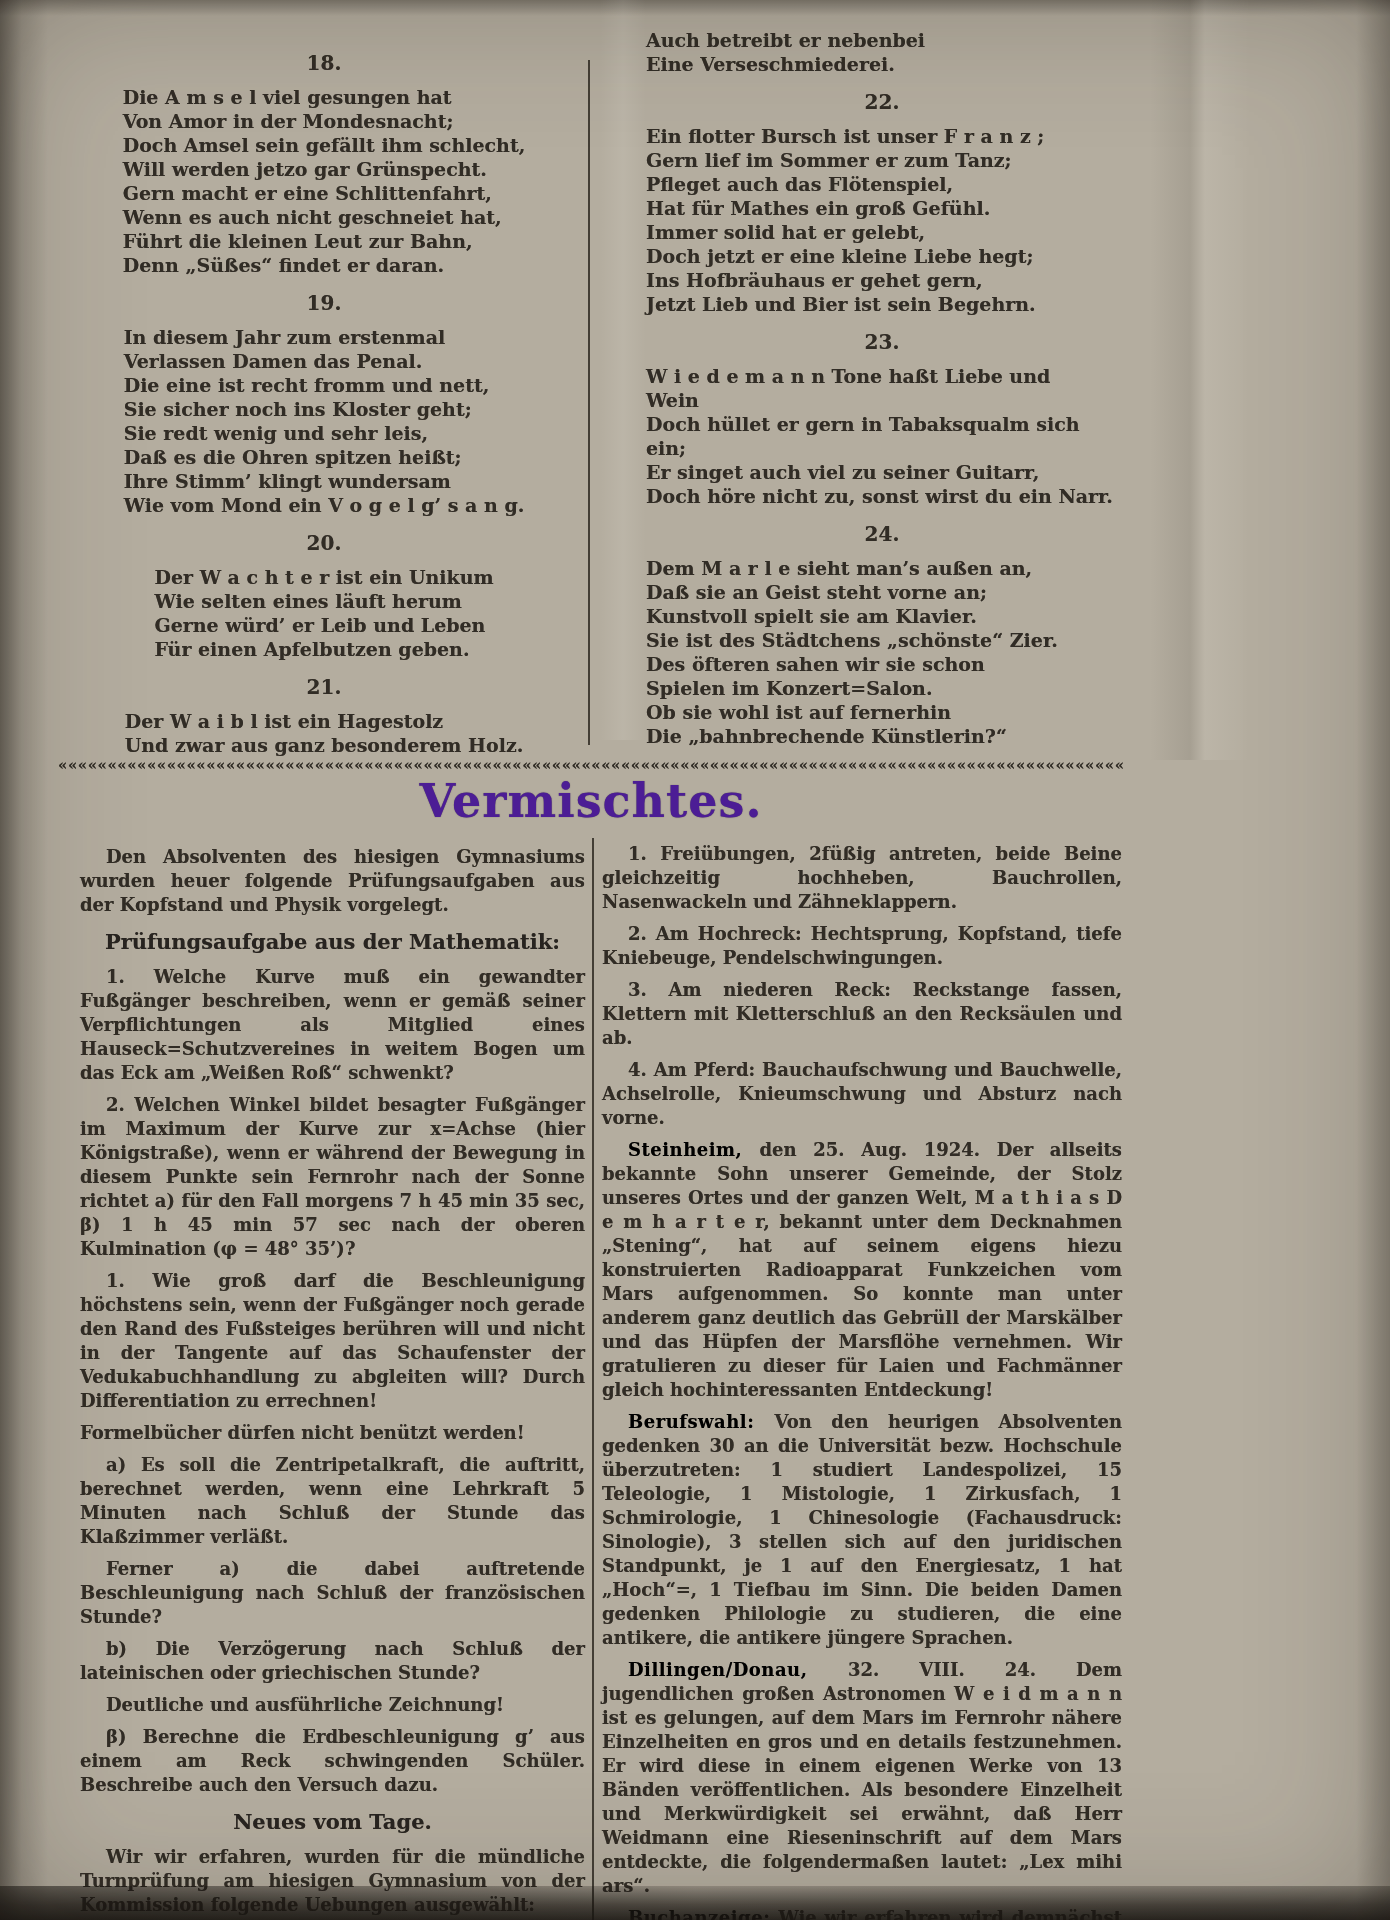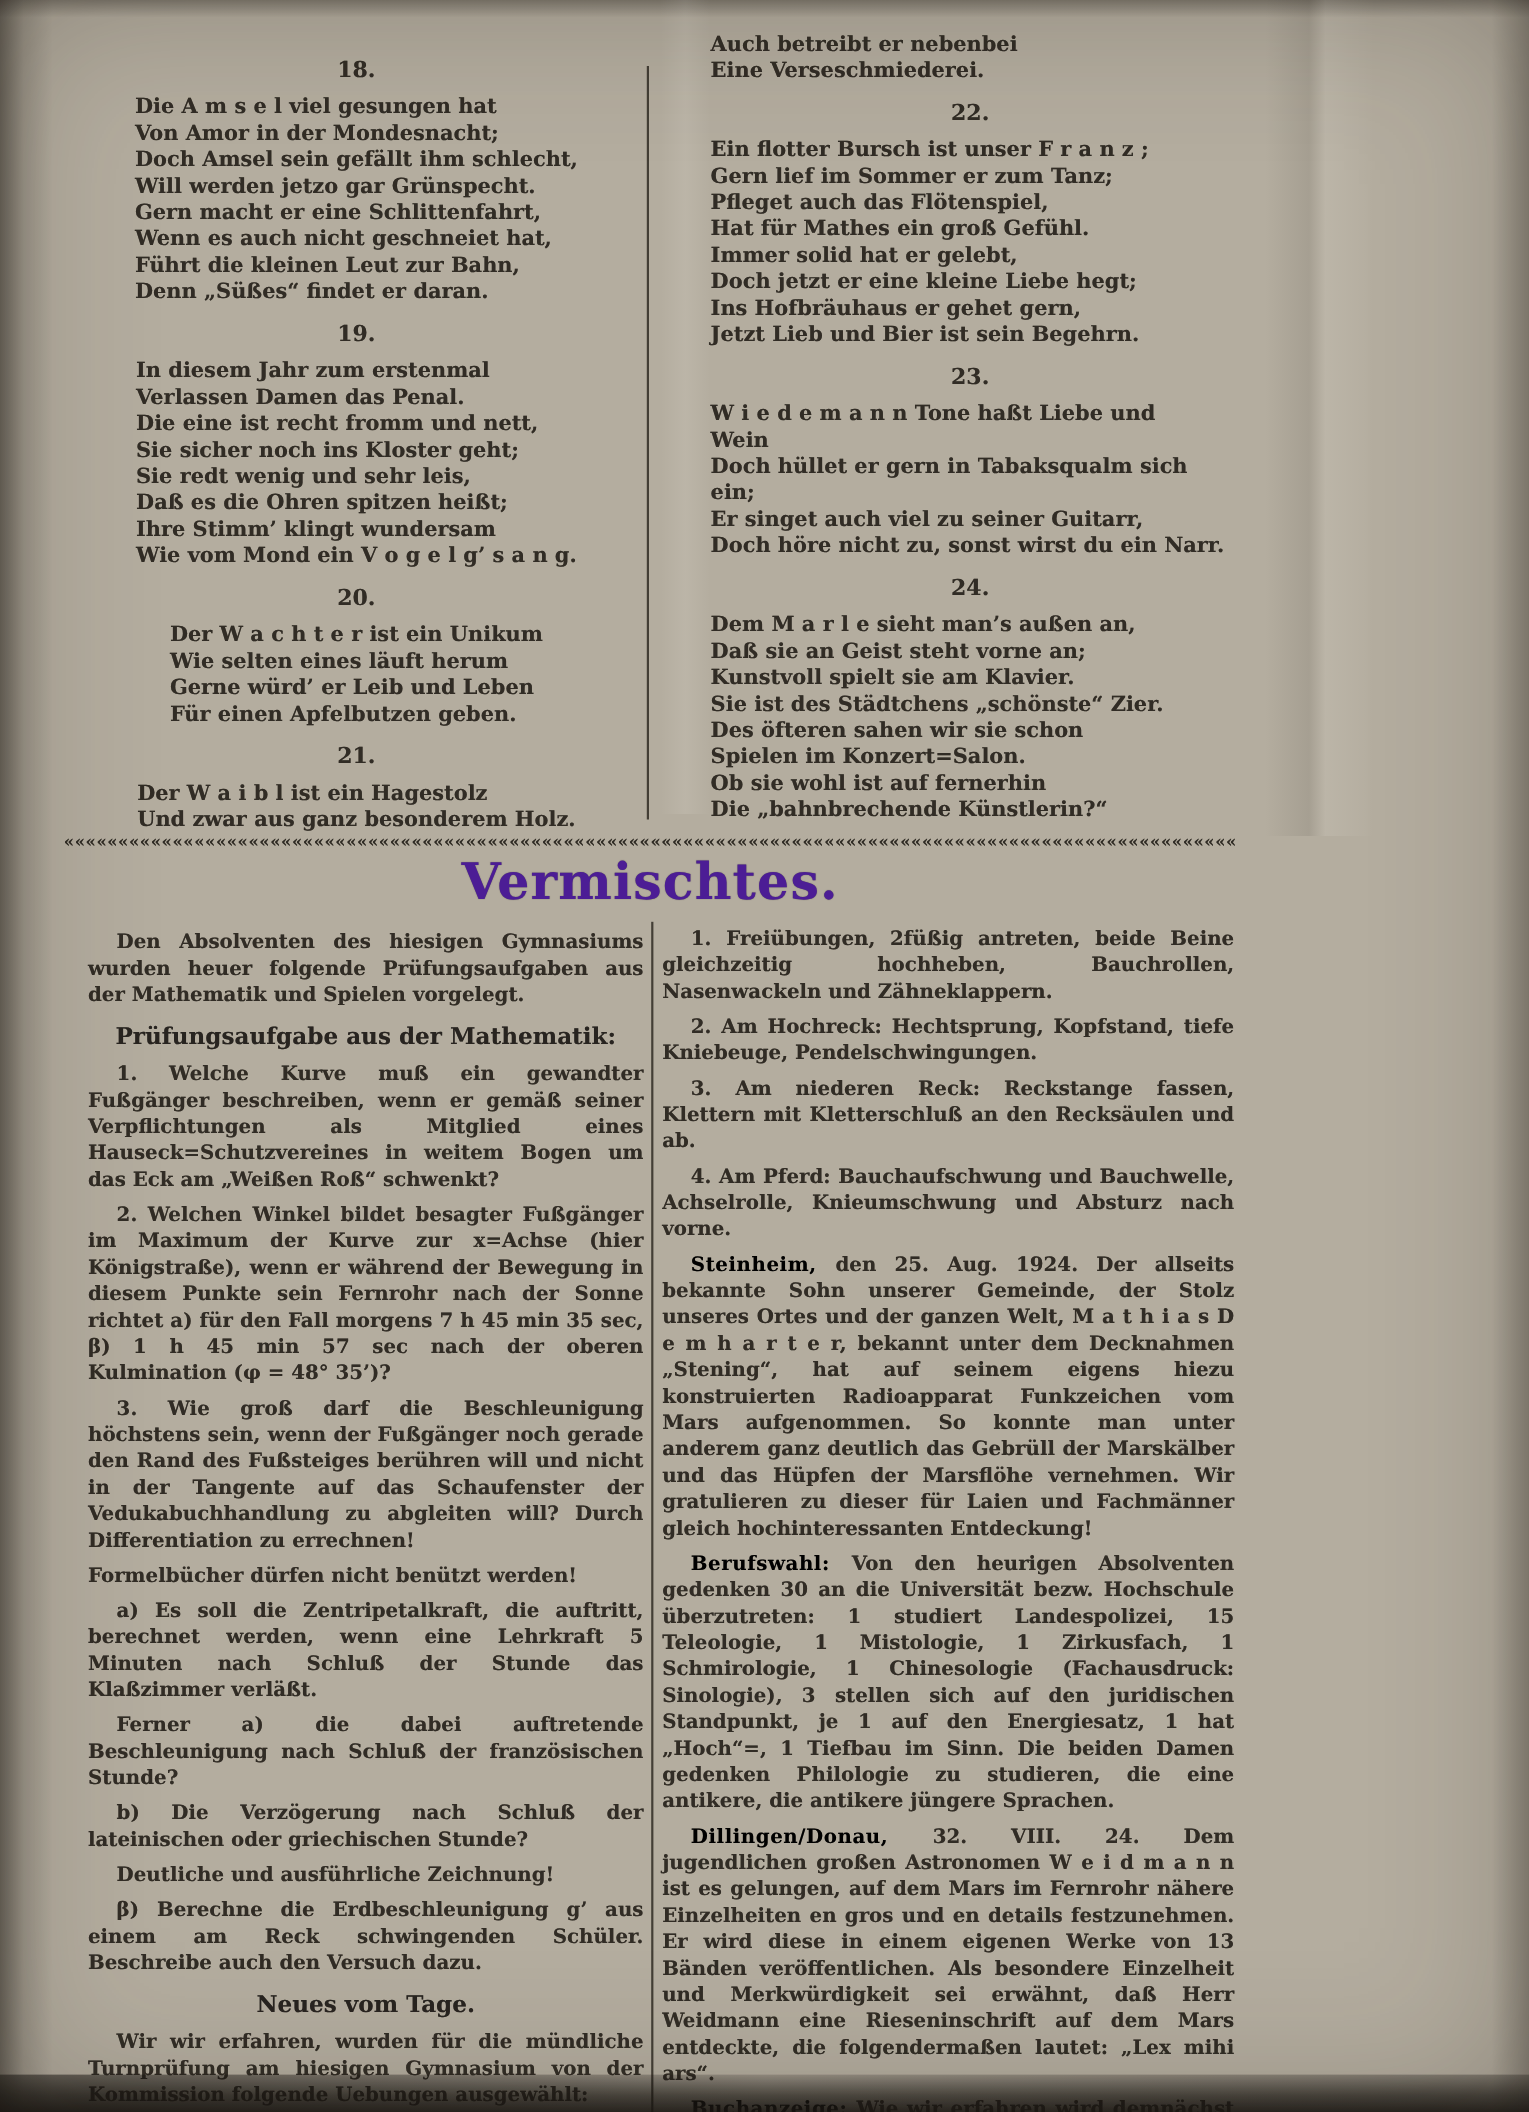--- a/index.html
+++ b/index.html
@@ -149,25 +149,25 @@
       <div class="poem-line">Spielen im Konzert=Salon.</div>
       <div class="poem-line">Ob sie wohl ist auf fernerhin</div>
       <div class="poem-line">Die „bahnbrechende Künstlerin?“</div>
     </div>
   </div>
 
 <div id="ornament" class="ink">««««««««««««««««««««««««««««««««««««««««««««««««««««««««««««««««««««««««««««««««««««««««««««««««««««««««««««««««««««««««««««««««««</div>
 <div id="section-title">Vermischtes.</div>
 
 <div id="lower-left" class="col ink">
-    <p class="para">Den Absolventen des hiesigen Gymnasiums wurden heuer folgende Prüfungsaufgaben aus der Mathematik und Spielen vorgelegt.</p>
+    <p class="para">Den Absolventen des hiesigen Gymnasiums wurden heuer folgende Prüfungsaufgaben aus der Kopfstand und Physik vorgelegt.</p>
     <div class="sub-heading">Prüfungsaufgabe aus der Mathematik:</div>
     <p class="para">1. Welche Kurve muß ein gewandter Fußgänger beschreiben, wenn er gemäß seiner Verpflichtungen als Mitglied eines Hauseck=Schutzvereines in weitem Bogen um das Eck am „Weißen Roß“ schwenkt?</p>
     <p class="para">2. Welchen Winkel bildet besagter Fußgänger im Maximum der Kurve zur x=Achse (hier Königstraße), wenn er während der Bewegung in diesem Punkte sein Fernrohr nach der Sonne richtet a) für den Fall morgens 7 h 45 min 35 sec, β) 1 h 45 min 57 sec nach der oberen Kulmination (φ = 48° 35’)?</p>
-    <p class="para">3. Wie groß darf die Beschleunigung höchstens sein, wenn der Fußgänger noch gerade den Rand des Fußsteiges berühren will und nicht in der Tangente auf das Schaufenster der Vedukabuchhandlung zu abgleiten will? Durch Differentiation zu errechnen!</p>
+    <p class="para">1. Wie groß darf die Beschleunigung höchstens sein, wenn der Fußgänger noch gerade den Rand des Fußsteiges berühren will und nicht in der Tangente auf das Schaufenster der Vedukabuchhandlung zu abgleiten will? Durch Differentiation zu errechnen!</p>
     <p class="para no-indent">Formelbücher dürfen nicht benützt werden!</p>
     <p class="para">a) Es soll die Zentripetalkraft, die auftritt, berechnet werden, wenn eine Lehrkraft 5 Minuten nach Schluß der Stunde das Klaßzimmer verläßt.</p>
     <p class="para">Ferner a) die dabei auftretende Beschleunigung nach Schluß der französischen Stunde?</p>
     <p class="para">b) Die Verzögerung nach Schluß der lateinischen oder griechischen Stunde?</p>
     <p class="para">Deutliche und ausführliche Zeichnung!</p>
     <p class="para">β) Berechne die Erdbeschleunigung g’ aus einem am Reck schwingenden Schüler. Beschreibe auch den Versuch dazu.</p>
     <div class="sub-heading">Neues vom Tage.</div>
     <p class="para">Wir wir erfahren, wurden für die mündliche Turnprüfung am hiesigen Gymnasium von der Kommission folgende Uebungen ausgewählt:</p>
   </div>
 <div id="rule-bottom" class="vrule"></div>

